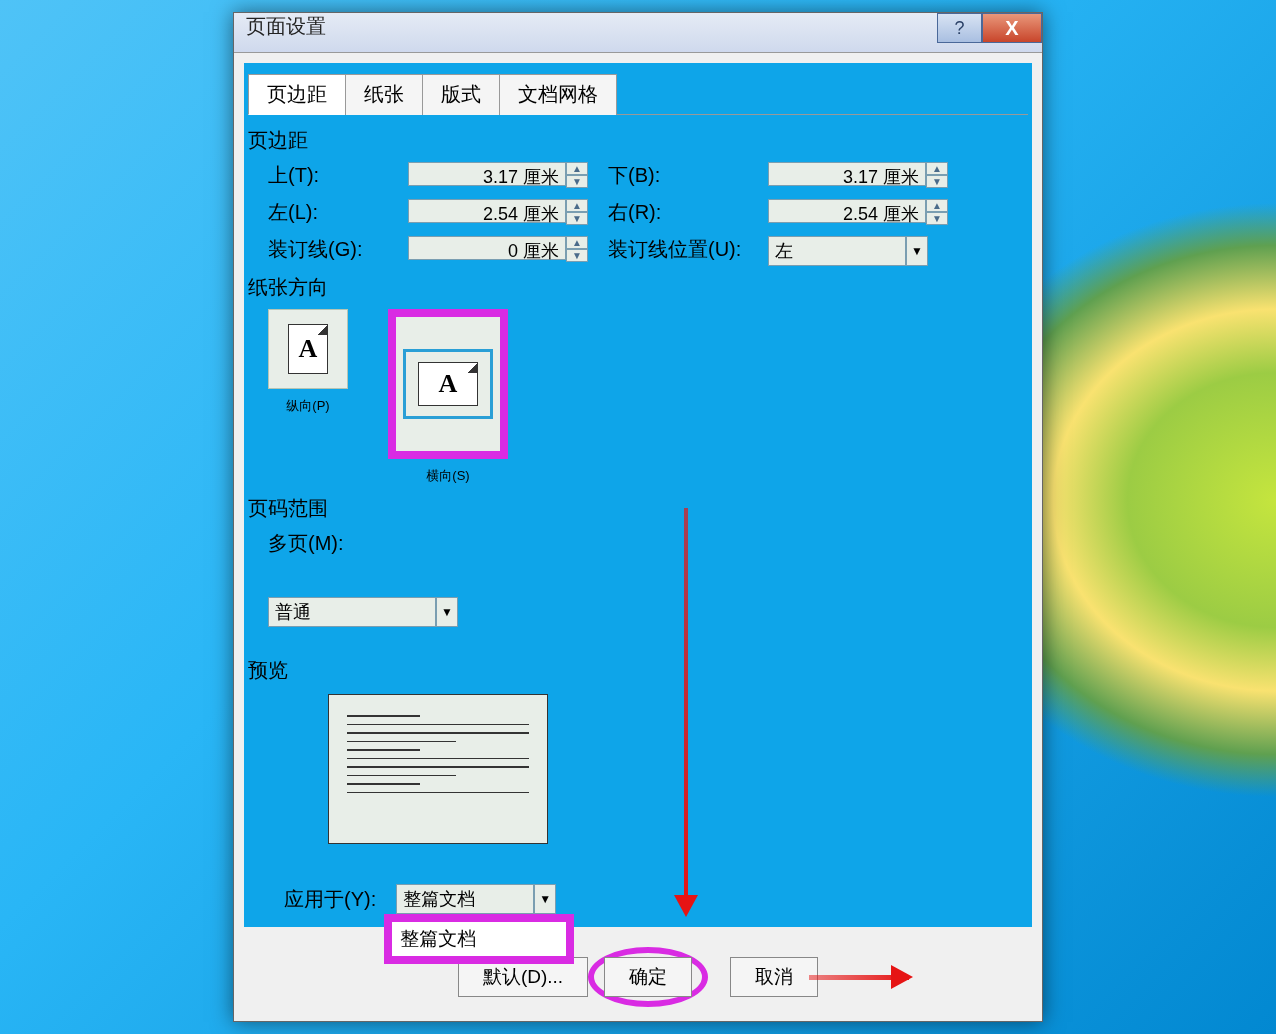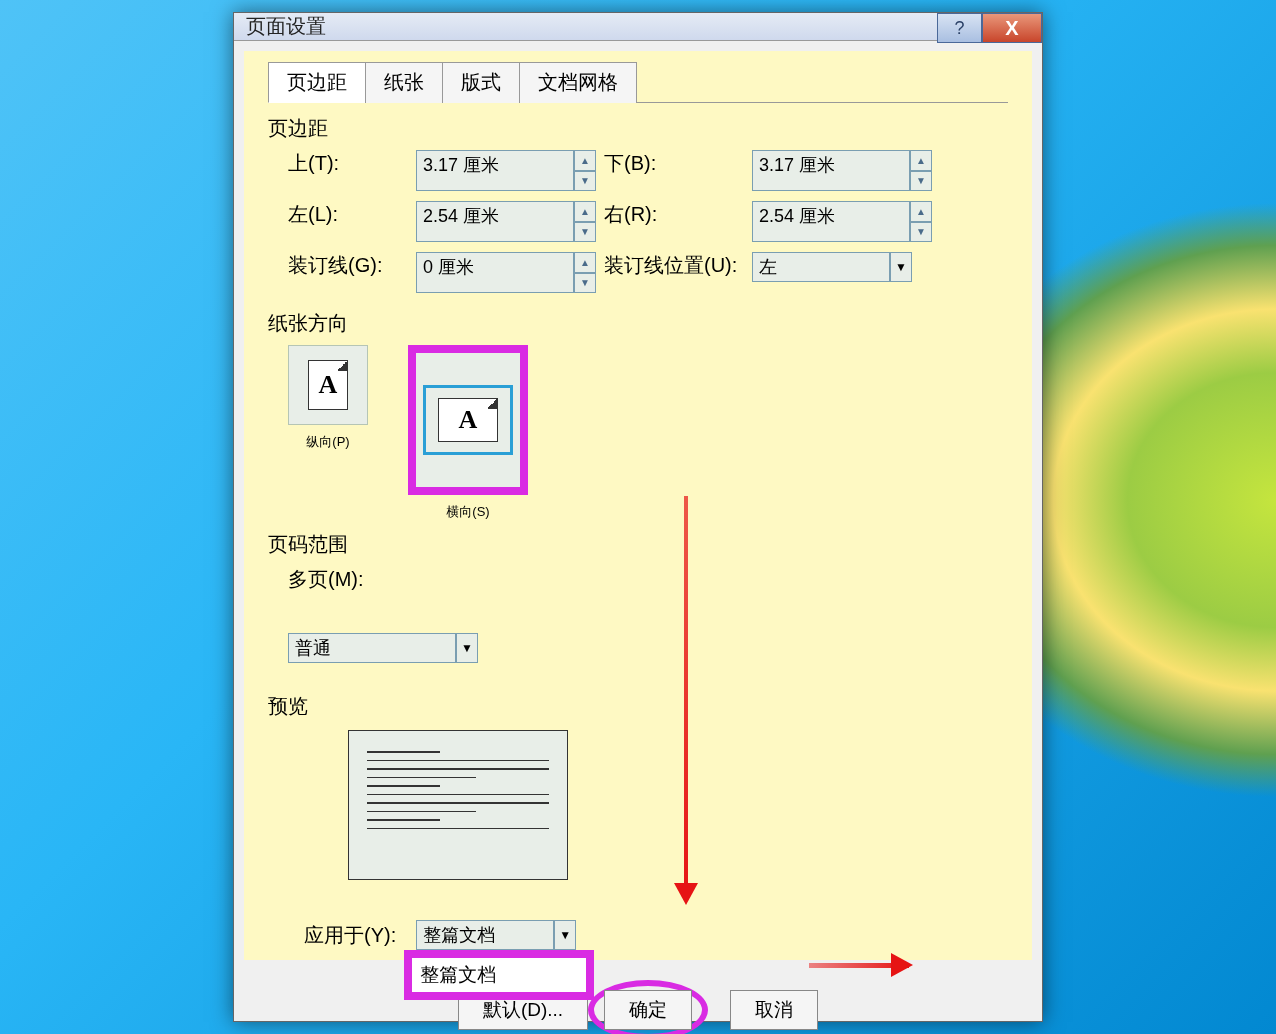--- a/index.html
+++ b/index.html
@@ -70,23 +70,23 @@
   .titlebar-close {
     width: 60px;
     background: linear-gradient(#e9977a, #c8452b);
     color: #fff;
     font-size: 20px;
     font-weight: bold;
   }
   
   .dialog-body {
     flex: 1;
-    background: #fef9c3;
+    background: #0ea5e9;
     margin: 10px;
-    padding: 10px 24px;
+    padding: 10px 4px;
     position: relative;
   }
   
   .tabs {
     display: flex;
     border-bottom: 1px solid #999;
     margin-bottom: 12px;
   }
   .tab {
     padding: 6px 18px;
@@ -105,29 +105,30 @@
   }
   
   .section-label {
     font-size: 20px;
     margin: 8px 0;
   }
   
   .margin-grid {
     display: grid;
     grid-template-columns: 120px 180px 140px 180px;
-    gap: 10px 8px;
+    gap: 10px 20px;
     margin-left: 20px;
-    margin-bottom: 17px;
+    margin-bottom: 8px;
   }
   .mg-label { font-size: 20px; }
   
   .spinner {
     display: flex;
-    height: 41px;
+    height: 24px;
+    text-align: right;
   }
   .spinner-input {
     flex: 1;
     border: 1px solid #7a9eb1;
     background: #e8eee8;
     padding: 2px 6px;
     font-size: 18px;
   }
   .spinner-btns {
     width: 22px;

